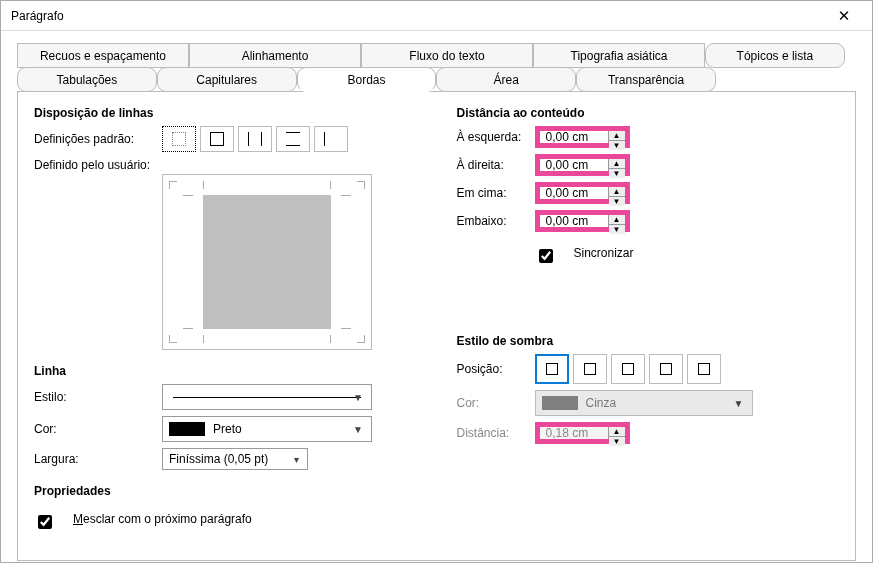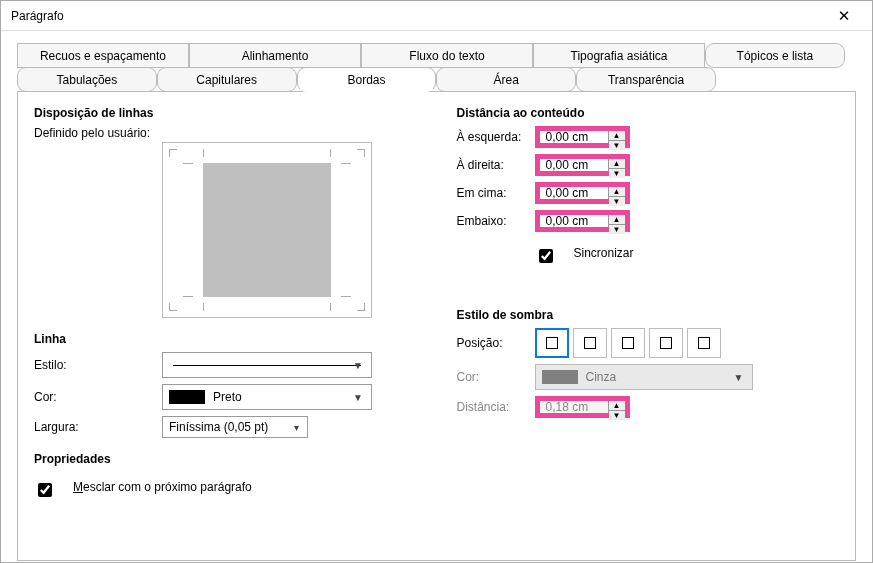--- a/index.html
+++ b/index.html
@@ -112,20 +112,40 @@
       <div class="tab row2">Área</div>
       <div class="tab row2">Transparência</div>
     </div>
 
     <div class="tabcontent">
       <div class="columns">
 
         <div class="col">
           <div class="section">
             <div class="section-title">Disposição de linhas</div>
+            <div class="row">
+              <span class="lbl"><span>Definições padrão:</span></span>
+              <div class="presets">
+                <div class="preset sel">
+                    <span class="box" style="border:1px dotted #888"></span>
+                  </div>
+                <div class="preset">
+                    <span class="box box-border"></span>
+                  </div>
+                <div class="preset">
+                    <span class="box box-lr"></span>
+                  </div>
+                <div class="preset">
+                    <span class="box box-tb"></span>
+                  </div>
+                <div class="preset">
+                    <span class="box" style="border-left:1px solid #000"></span>
+                  </div>
+              </div>
+            </div>
             <div class="row" style="margin-bottom:2px">
               <span class="lbl">Definido pelo usuário:</span>
             </div>
             <div class="userarea">
               <div class="corner tl"></div>
                 <div class="corner tr"></div>
                 <div class="corner bl"></div>
                 <div class="corner br"></div>
               <div class="guide h" style="left:20px; top:20px"></div>
               <div class="guide h" style="right:20px; top:20px"></div>
@@ -216,21 +236,21 @@
                     <div class="sb">▼</div>
                   </div>
               </div>
             </div>
             <label class="chk" style="margin-left:78px">
               <input type="checkbox" checked="" style="">
               <span>Sincronizar</span>
             </label>
           </div>
 
-          <div class="section" style="margin-top:42px">
+          <div class="section" style="margin-top:68px">
             <div class="section-title">Estilo de sombra</div>
             <div class="row">
               <span class="lbl short">Posição:</span>
               <div class="shadowbtns">
                 <div class="shbtn sel">
                     <span class="sq"></span>
                   </div>
                 <div class="shbtn p-br">
                     <span style="position:relative">
                       <span class="shadow"></span>

